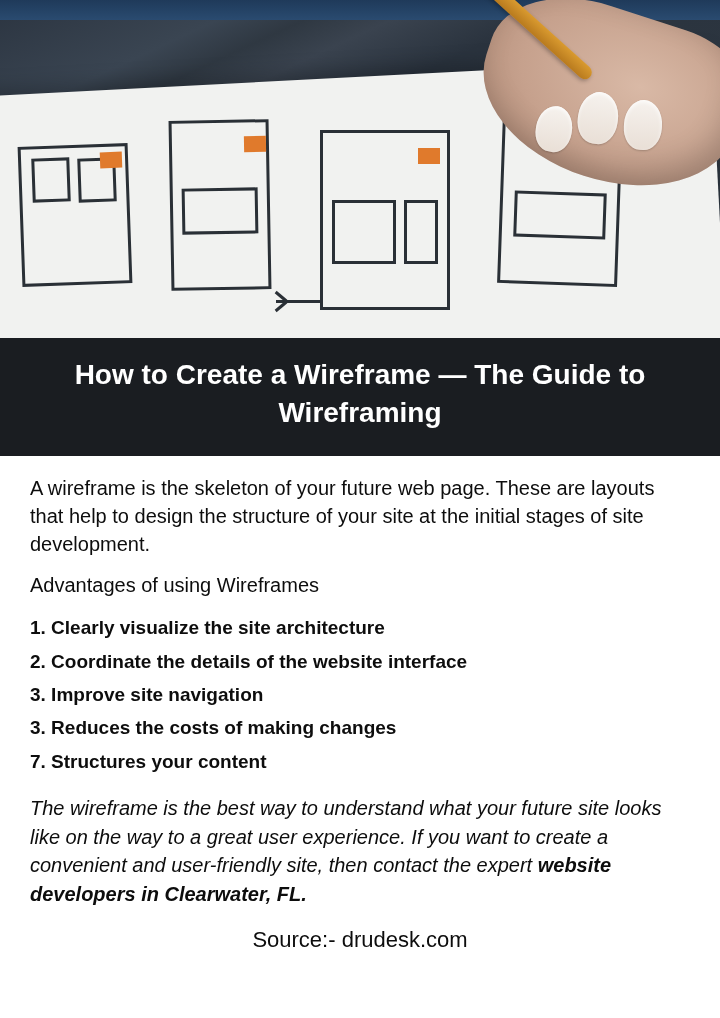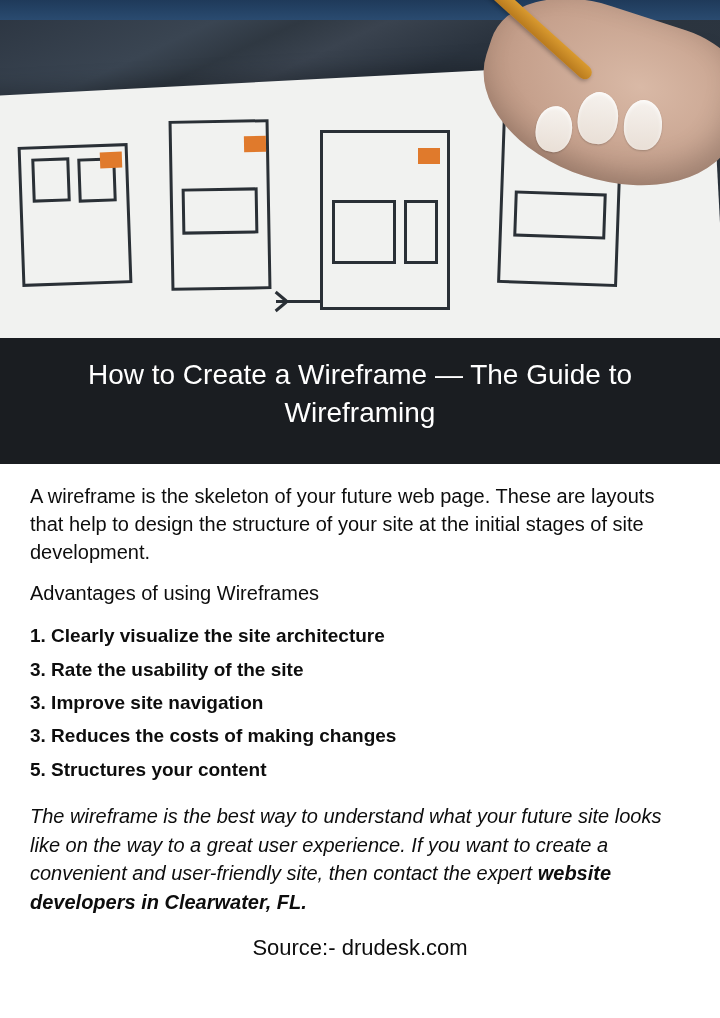--- a/index.html
+++ b/index.html
@@ -116,22 +116,22 @@
     border-right:20px solid #2a2a2a;
     border-top:6px solid transparent;
     border-bottom:6px solid transparent;
   }
 
   
   .titleband {
     background: #1a1d21;
     color: #ffffff;
     text-align: center;
-    padding: 18px 30px 32px;
-    font-weight: 400;
+    padding: 18px 30px 24px;
+    font-weight: 700;
     font-size: 28px;
     line-height: 1.35;
   }
 
   .content {
     padding: 18px 30px 8px 30px;
     color: #0d0d0d;
     font-size: 20px;
     line-height: 1.42;
   }
@@ -197,24 +197,24 @@
 
 <div class="titleband">How to Create a Wireframe — The Guide to Wireframing</div>
 
 <div class="content">
   <p class="intro">A wireframe is the skeleton of your future web page. These are layouts that help to design the structure of your site at the initial stages of site development.</p>
 
   <p class="subhead">Advantages of using Wireframes</p>
 
   <div class="advlist">
     <p class="advitem">1. Clearly visualize the site architecture</p>
-    <p class="advitem">3. Rate the usability of the site</p>
+    <p class="advitem">2. Coordinate the details of the website interface</p>
     <p class="advitem">3. Improve site navigation</p>
     <p class="advitem">3. Reduces the costs of making changes</p>
-    <p class="advitem">5. Structures your content</p>
+    <p class="advitem">7. Structures your content</p>
   </div>
 
   <p class="closing">
     <span>The wireframe is the best way to understand what your future site looks like on the way to a great user experience. If you want to create a convenient and user-friendly site, then contact the expert </span><span class="bold">website developers in Clearwater, FL.</span>
   </p>
 
   <p class="source">Source:-  drudesk.com</p>
 </div>
 
 </body></html>

